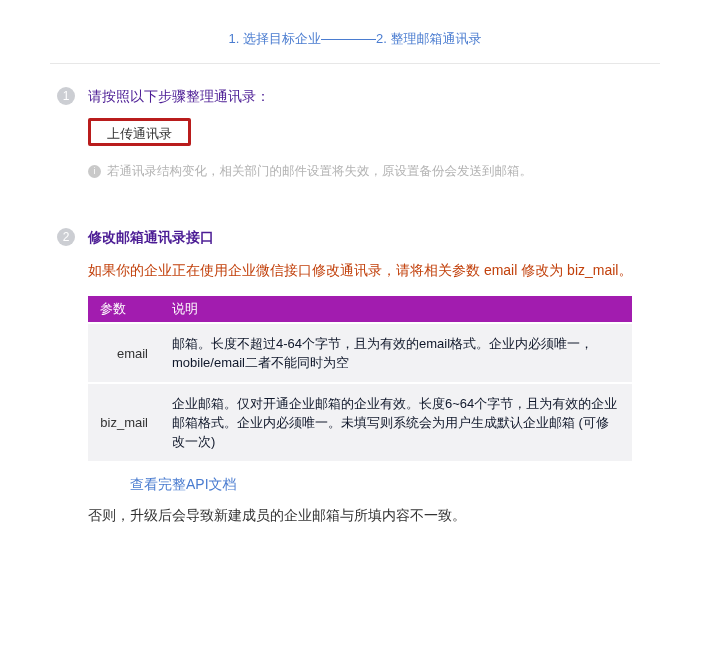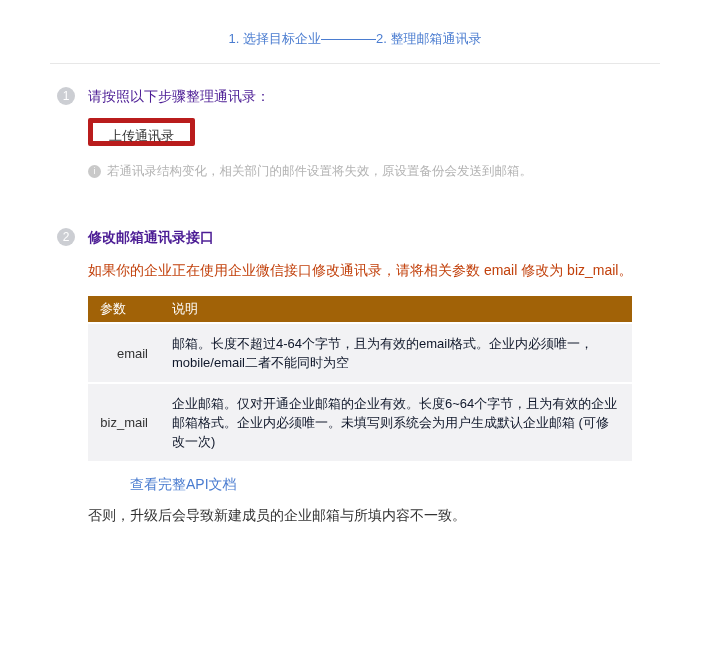--- a/index.html
+++ b/index.html
@@ -42,21 +42,21 @@
   .section-title.bold { font-weight: bold; }
 
   .steps { margin-top: 15px; font-size: 14px; line-height: 28px; color: #333; }
   .link { color: #4a7cd0; text-decoration: none; cursor: pointer; }
 
   .btn {
     display: inline-block;
     height: 28px; line-height: 26px;
     padding: 0 16px;
     background: #fff;
-    border: 5px solid #b91c1c;
+    border: 3px solid #b91c1c;
     border-radius: 2px;
     font-size: 13px; color: #333;
     cursor: pointer;
     font-family: inherit;
   }
   .upload-btn { margin-top: 13px; }
 
   .note {
     margin-top: 17px;
     font-size: 12.5px; color: #b3b3b3;
@@ -73,21 +73,21 @@
 
   
   table.params {
     margin-top: 14px;
     width: 544px;
     border-collapse: separate;
     border-spacing: 0 2px;
     font-size: 13px;
   }
   table.params th {
-    background: #a16207; color: #fff;
+    background: #a21caf; color: #fff;
     font-weight: normal; text-align: left;
     padding: 5px 12px;
     line-height: 16px;
   }
   table.params td {
     background: #f2f2f4;
     padding: 10px 12px;
     line-height: 19px;
     vertical-align: middle;
     color: #0f172a;

